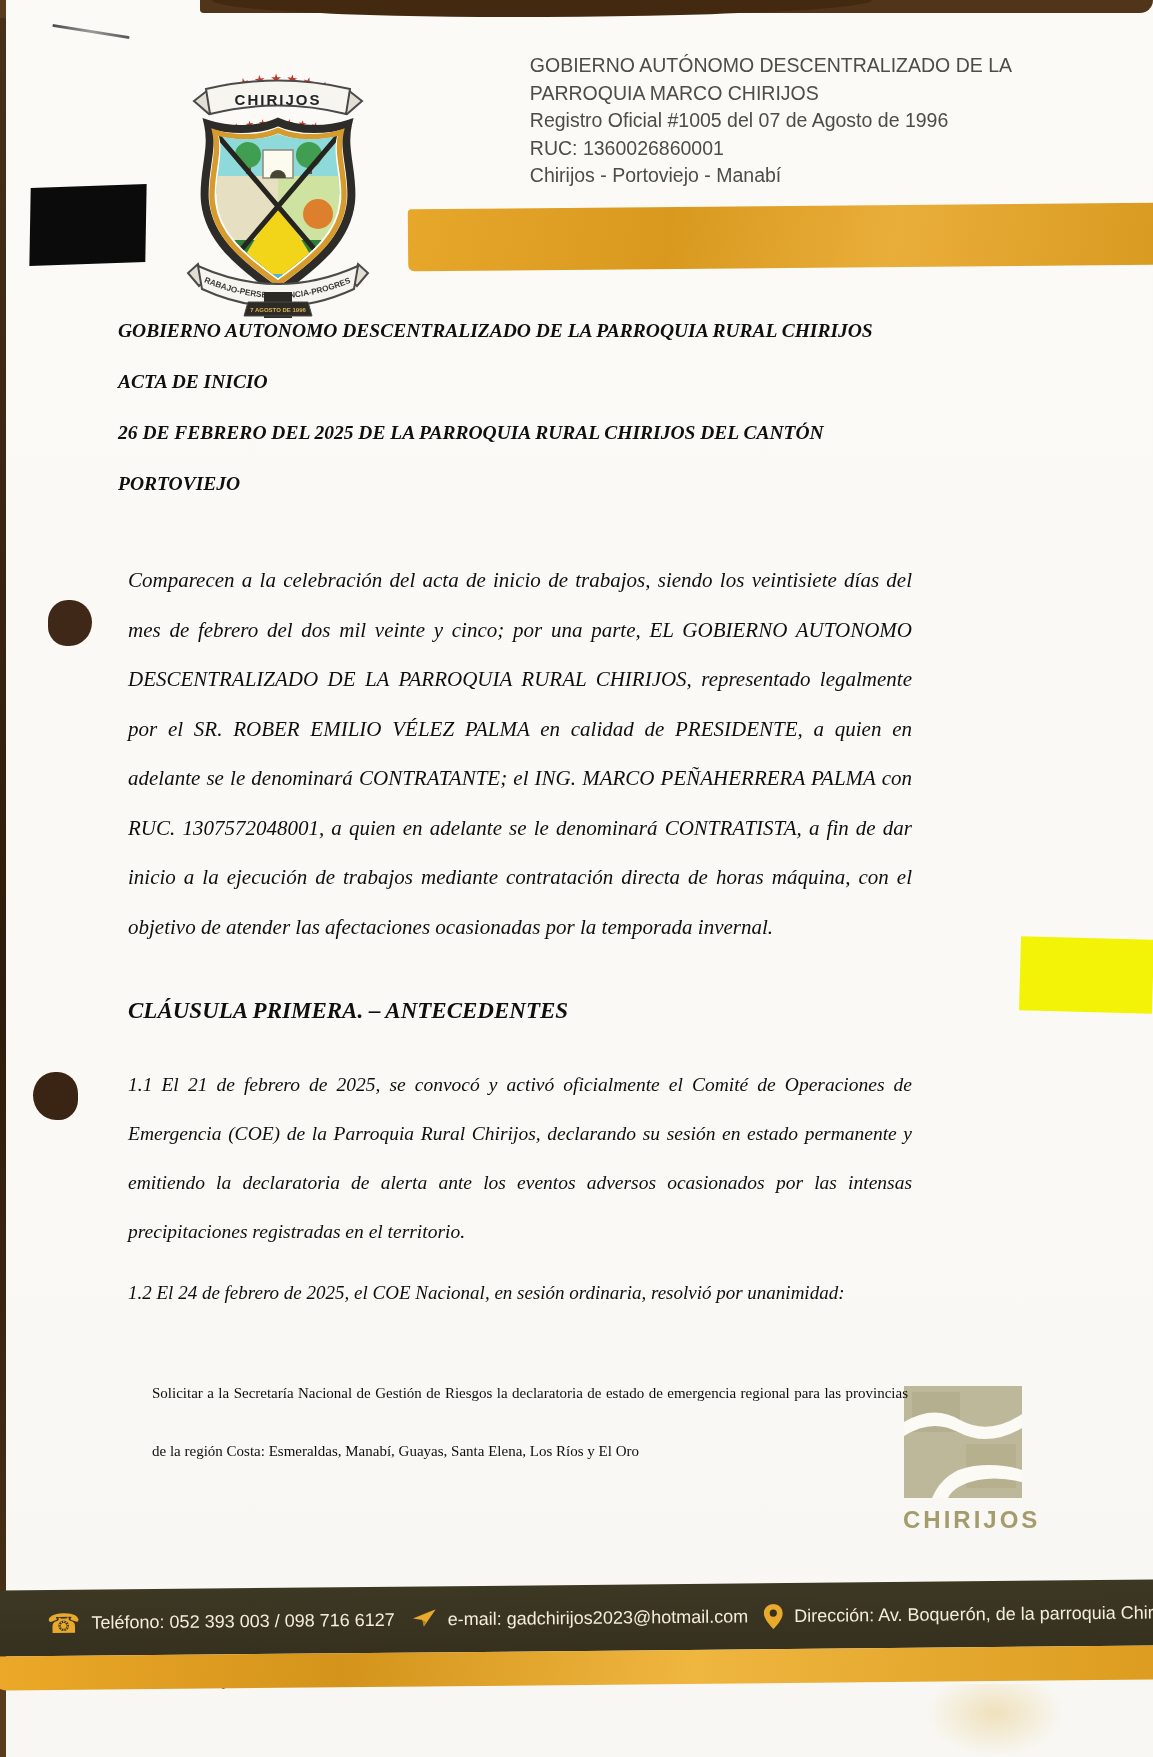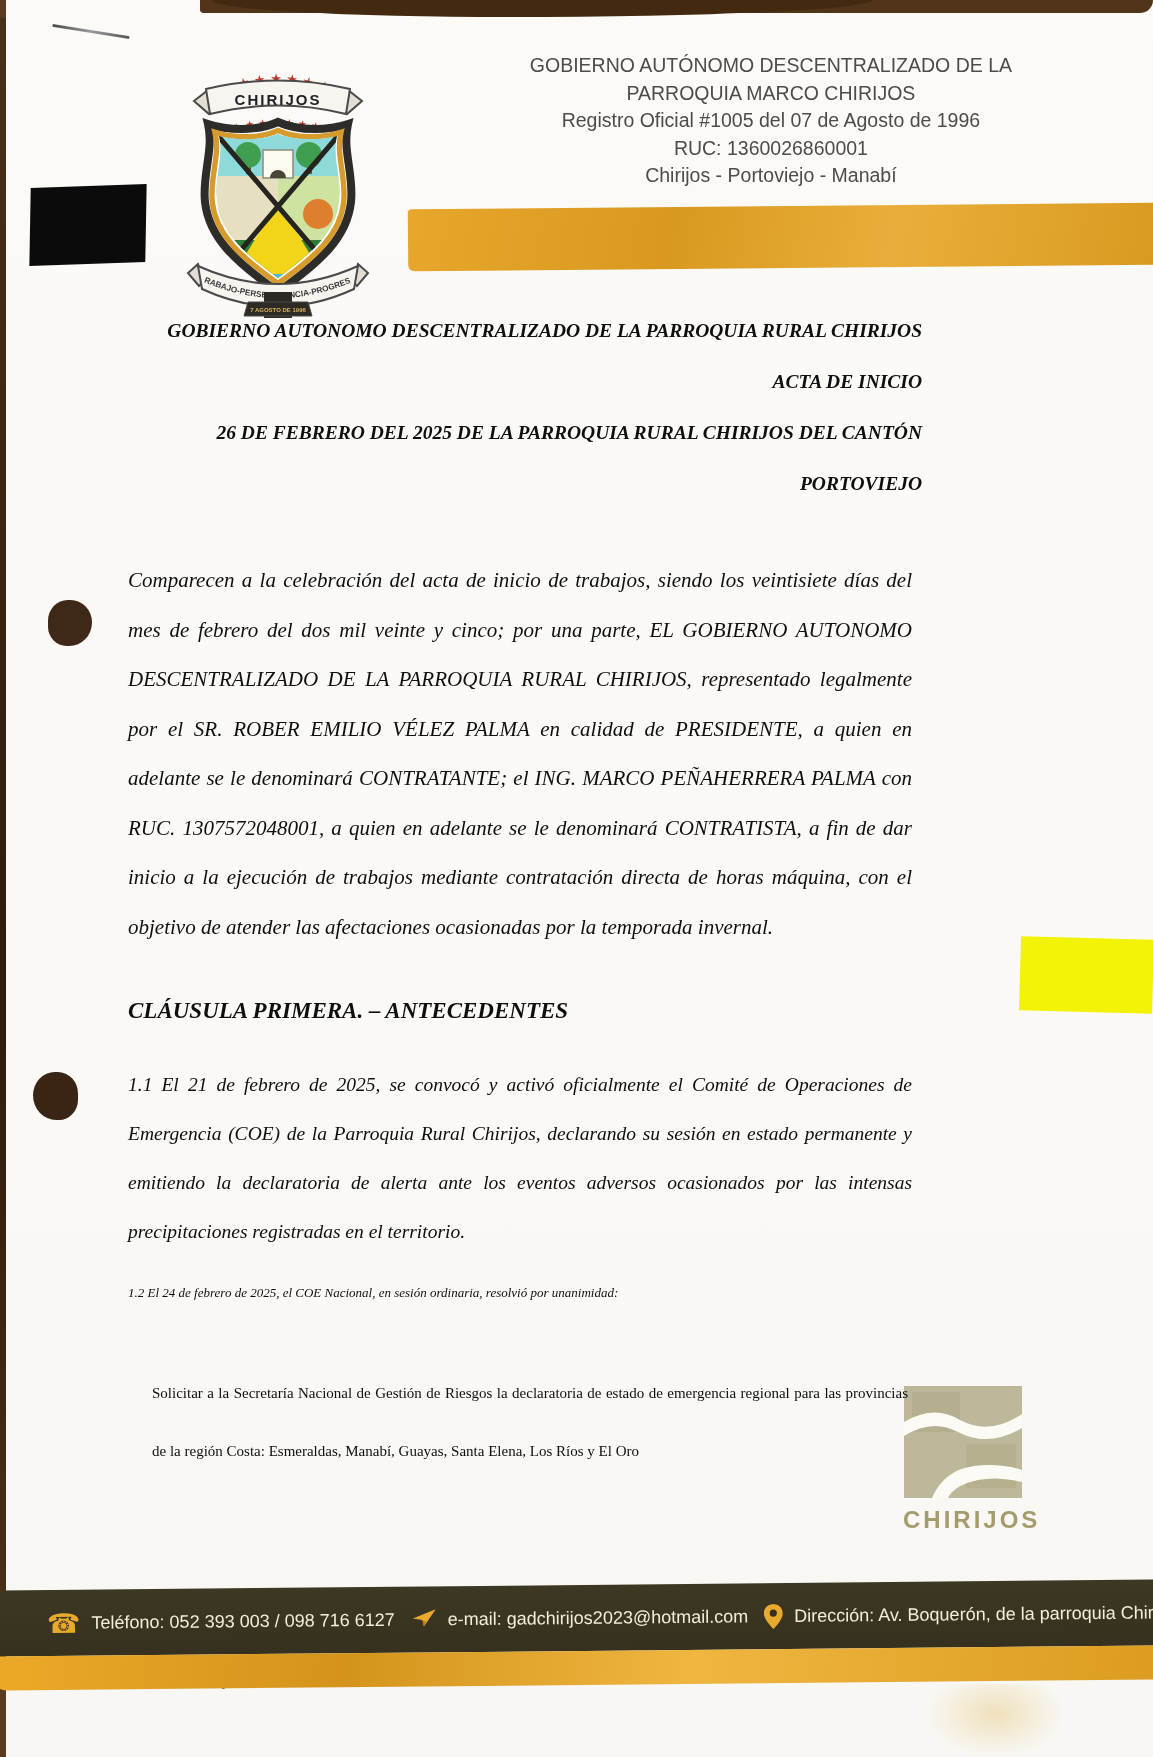--- a/index.html
+++ b/index.html
@@ -16,31 +16,31 @@
   .desk-left{left:0;top:18px;width:6px;height:1630px;background:linear-gradient(180deg,#49301a,#2e1c0c 60%,#4a3018);z-index:2;}
   
   .staple{left:52px;top:30px;width:78px;height:3px;background:linear-gradient(90deg,#4a4a4a,#9a9a9a,#555);transform:rotate(9deg);border-radius:2px;z-index:4;}
   .ink-black{left:30px;top:186px;width:116px;height:78px;background:#0b0b0b;transform:rotate(-2deg) skewX(-3deg);z-index:4;}
   .punch1{left:48px;top:600px;width:44px;height:46px;background:#3f2817;border-radius:48% 52% 55% 45%;z-index:4;}
   .punch2{left:33px;top:1072px;width:45px;height:48px;background:#3a2515;border-radius:52% 48% 45% 55%;z-index:4;}
   .speck{left:222px;top:1678px;width:4px;height:11px;background:#55534e;border-radius:2px;transform:rotate(14deg);z-index:5;}
   .stain{left:925px;top:1684px;width:140px;height:73px;background:radial-gradient(ellipse at 50% 40%, rgba(225,188,96,0.38), rgba(225,188,96,0) 70%);z-index:5;}
   .highlight{left:1020px;top:938px;width:133px;height:74px;background:#f3f307;transform:rotate(1.6deg);z-index:2;}
   
-  .org-info{top:52px;right:141px;text-align:center;font-family:"Liberation Sans",sans-serif;font-size:19.5px;line-height:27.6px;color:#4d4c49;z-index:4;}
+  .org-info{top:52px;right:141px;text-align:left;font-family:"Liberation Sans",sans-serif;font-size:19.5px;line-height:27.6px;color:#4d4c49;z-index:4;}
   .gold-bar{left:408px;top:206px;right:-4px;height:62px;background:linear-gradient(100deg,#e6a72b,#d9991f 35%,#e9ae3a 65%,#d99a20);transform:rotate(-0.5deg);border-radius:4px 0 0 6px;z-index:4;}
   .coa{left:168px;top:56px;z-index:4;}
   
   .doc-text{color:#0f0f0f;z-index:6;}
-  .title-block{left:118px;width:804px;top:305px;text-align:right;font-weight:bold;font-style:italic;font-size:19.5px;}
+  .title-block{left:118px;width:804px;top:305px;text-align:left;font-weight:bold;font-style:italic;font-size:19.5px;}
   .title-line{line-height:51px;white-space:nowrap;}
   .intro{left:128px;width:784px;top:556px;font-style:italic;font-size:21px;line-height:49.5px;text-align:justify;}
   .clause{left:128px;top:998px;font-weight:bold;font-style:italic;font-size:23px;}
   .s11{left:128px;width:784px;top:1060px;font-style:italic;font-size:19.5px;line-height:49px;text-align:justify;}
-  .s12{left:128px;width:800px;top:1268px;font-style:italic;font-size:13px;line-height:49px;}
+  .s12{left:128px;width:800px;top:1268px;font-style:italic;font-size:19px;line-height:49px;}
   .quote{left:152px;width:756px;top:1364px;font-size:15px;line-height:58px;text-align:justify;z-index:6;}
   
   .wm{left:903px;top:1386px;width:120px;text-align:center;z-index:2;}
   .wm-label{margin-top:4px;font-family:"Liberation Sans",sans-serif;font-weight:bold;font-size:24px;letter-spacing:3px;color:#a59c6e;}
   
   .footer{left:-8px;right:-8px;top:1585px;transform:rotate(-0.55deg);z-index:7;}
   .footer-dark{height:66px;background:linear-gradient(180deg,#3d3824,#35311e);display:flex;align-items:center;padding-left:55px;box-sizing:border-box;color:#f3edda;font-family:"Liberation Sans",sans-serif;font-size:18px;}
   .footer-gold{height:34px;background:linear-gradient(95deg,#eca929,#d4941b 30%,#efb640 60%,#dc9c1f);border-radius:0 0 6px 14px;}
   .f-icon{color:#e9a92d;margin-right:11px;display:inline-flex;align-items:center;}
   .f-phone-glyph{font-size:27px;line-height:1;font-family:"DejaVu Sans",sans-serif;}

